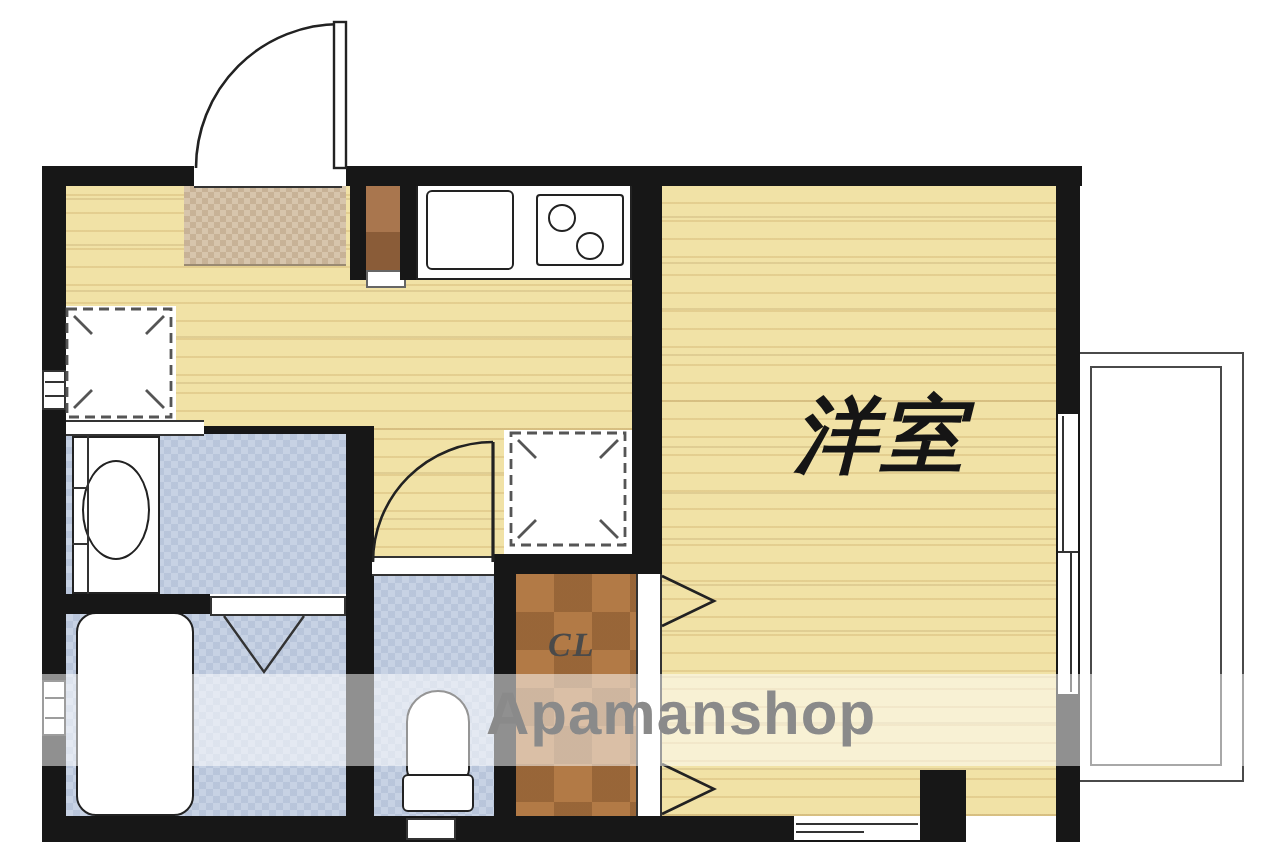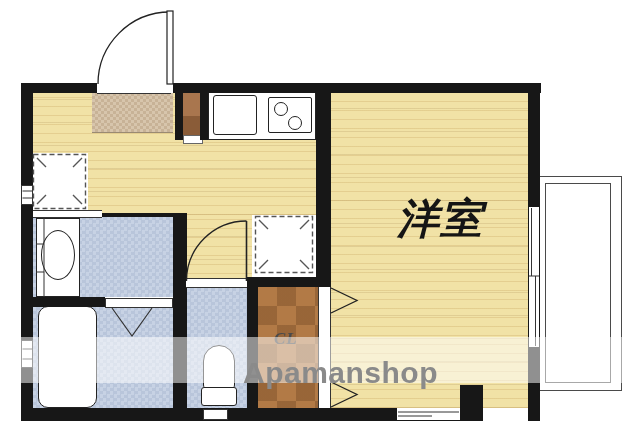--- a/index.html
+++ b/index.html
@@ -85,21 +85,21 @@
   <div class="abs fixture" style="left:41px;top:230px;width:34px;height:50px;border:1.5px solid var(--line,#222);border-radius:50%;background:#fff;"></div>
 
   <div class="abs fixture" style="left:38px;top:306px;width:59px;height:102px;background:#fff;border:1.6px solid var(--line,#222);border-radius:10px;"></div>
 
   <div class="abs fixture" style="left:203px;top:345px;width:32px;height:45px;background:#fff;border:1.5px solid var(--line,#222);border-radius:16px 16px 5px 5px;"></div>
   <div class="abs fixture" style="left:201px;top:387px;width:36px;height:19px;background:#fff;border:1.5px solid var(--line,#222);border-radius:3px;"></div>
 
   <div class="abs label room-label" style="left:355px;top:196px;width:170px;">
     <span style="display:block;">洋室</span>
   </div>
-  <div class="abs label cl-label" style="left:274px;top:329px;">CL</div>
+  <div class="abs label cl-label" style="left:274px;top:313px;">CL</div>
 
   <div class="abs wall" style="left:21px;top:83px;width:76px;height:10px;"></div>
   <div class="abs wall" style="left:173px;top:83px;width:368px;height:10px;"></div>
   <div class="abs wall" style="left:21px;top:83px;width:12px;height:338px;"></div>
   <div class="abs wall" style="left:21px;top:408px;width:462px;height:13px;"></div>
   <div class="abs wall" style="left:528px;top:83px;width:12px;height:338px;"></div>
   <div class="abs wall" style="left:316px;top:83px;width:15px;height:204px;"></div>
   <div class="abs wall" style="left:173px;top:213px;width:14px;height:195px;"></div>
   <div class="abs wall" style="left:247px;top:285px;width:11px;height:123px;"></div>
   <div class="abs wall" style="left:247px;top:277px;width:83px;height:10px;"></div>
@@ -150,15 +150,15 @@
     <path d="M44,218 V297 M36,244 H44 M36,272 H44" stroke="#333" stroke-width="1" fill="none"></path>
 
     <path d="M531.5,208 V276 M535.5,276 V346 M529,276 H539" stroke="#333" stroke-width="1" fill="none"></path>
 
     <path d="M398,412 H459 M398,416 H432" stroke="#333" stroke-width="1" fill="none"></path>
 
     <path d="M22.5,191 H32 M22.5,198 H32 M22.5,349 H32 M22.5,359 H32" stroke="#333" stroke-width="1" fill="none"></path>
   </svg>
 
   <div class="abs band" style="left:0;top:337px;width:640px;height:46px;"></div>
-  <div class="abs wm" style="left:243px;top:341px;margin-top:15px;">Apamanshop</div>
+  <div class="abs wm" style="left:243px;top:341px;">Apamanshop</div>
 
 </div>
 
 </body></html>

